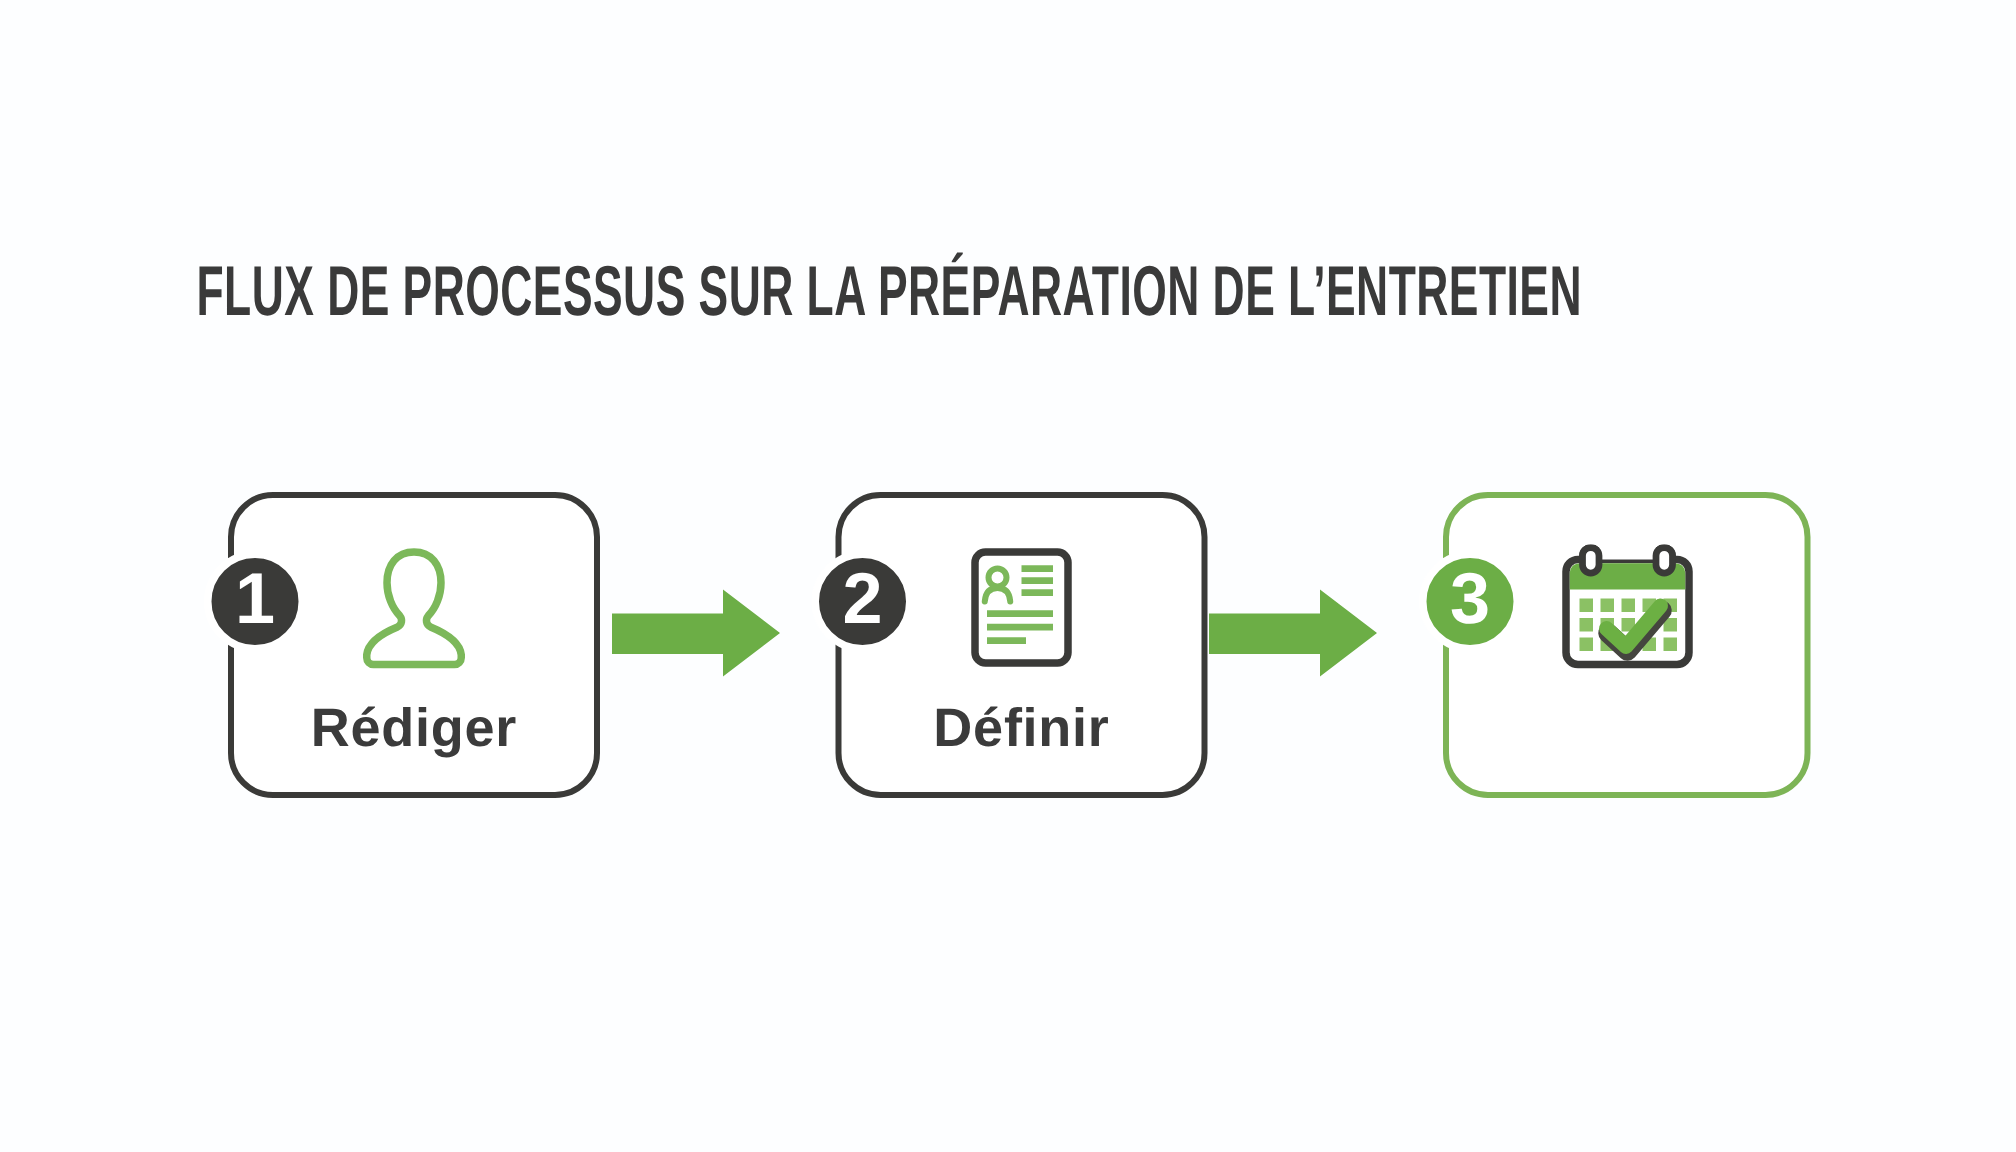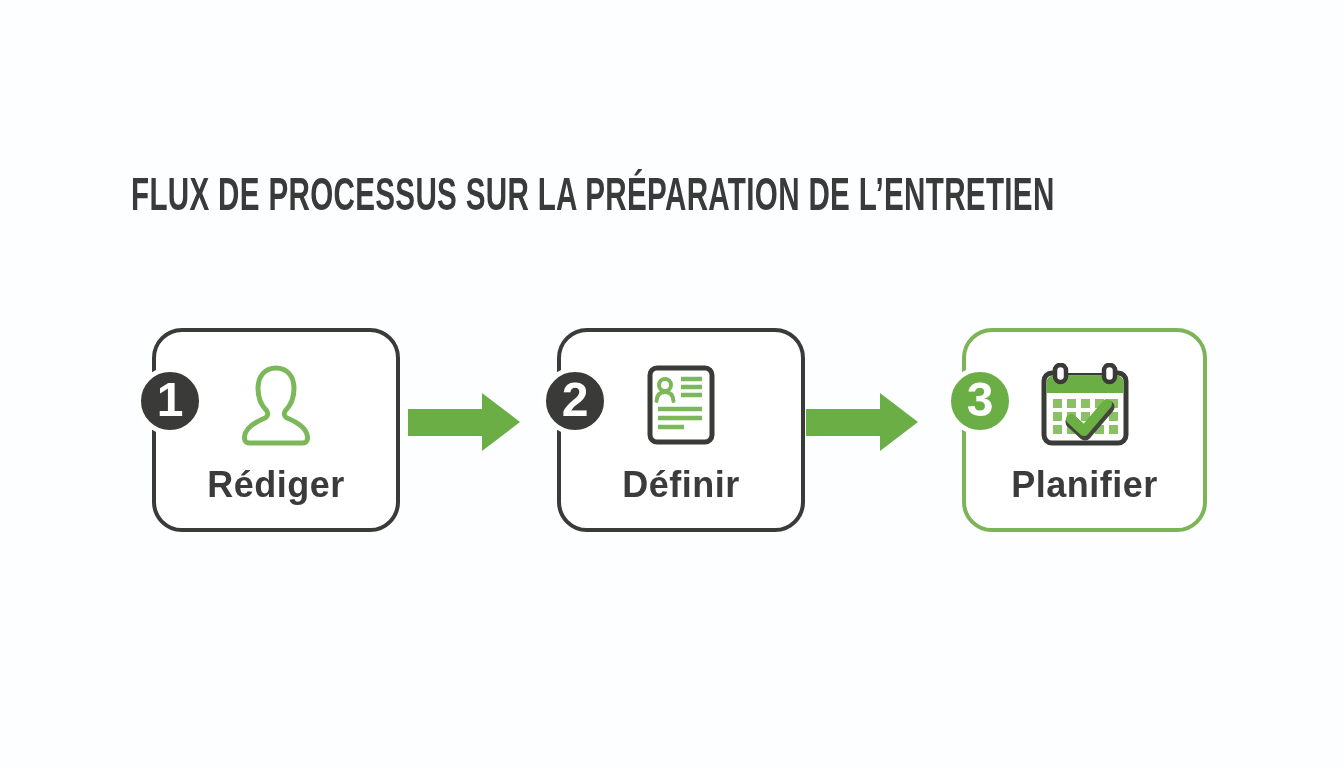--- a/index.html
+++ b/index.html
@@ -115,14 +115,13 @@
         <rect x="12" y="62" width="9" height="9"></rect>
           <rect x="26" y="62" width="9" height="9"></rect>
           <rect x="40" y="62" width="9" height="9"></rect>
           <rect x="54" y="62" width="9" height="9"></rect>
           <rect x="68" y="62" width="9" height="9"></rect>
       </g>
       <path d="M30 56 L43 68 L66 41" stroke="#45453f" stroke-width="13" fill="none" stroke-linecap="round" stroke-linejoin="round" transform="translate(1,3)"></path>
       <path d="M30 56 L43 68 L66 41" stroke="#6cb043" stroke-width="10" fill="none" stroke-linecap="round" stroke-linejoin="round"></path>
     </svg>
   </div>
-  <div class="step-label">Planifier</div>
 </div>
 
 </body></html>

